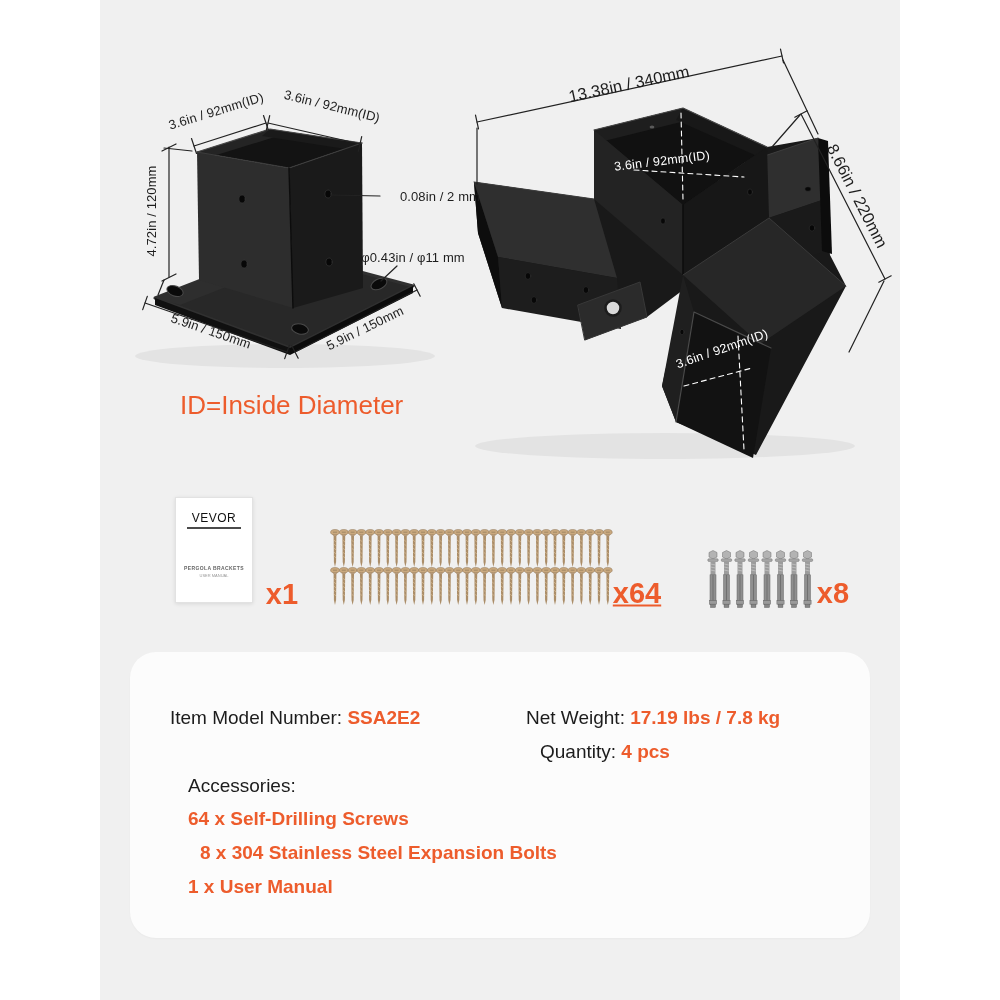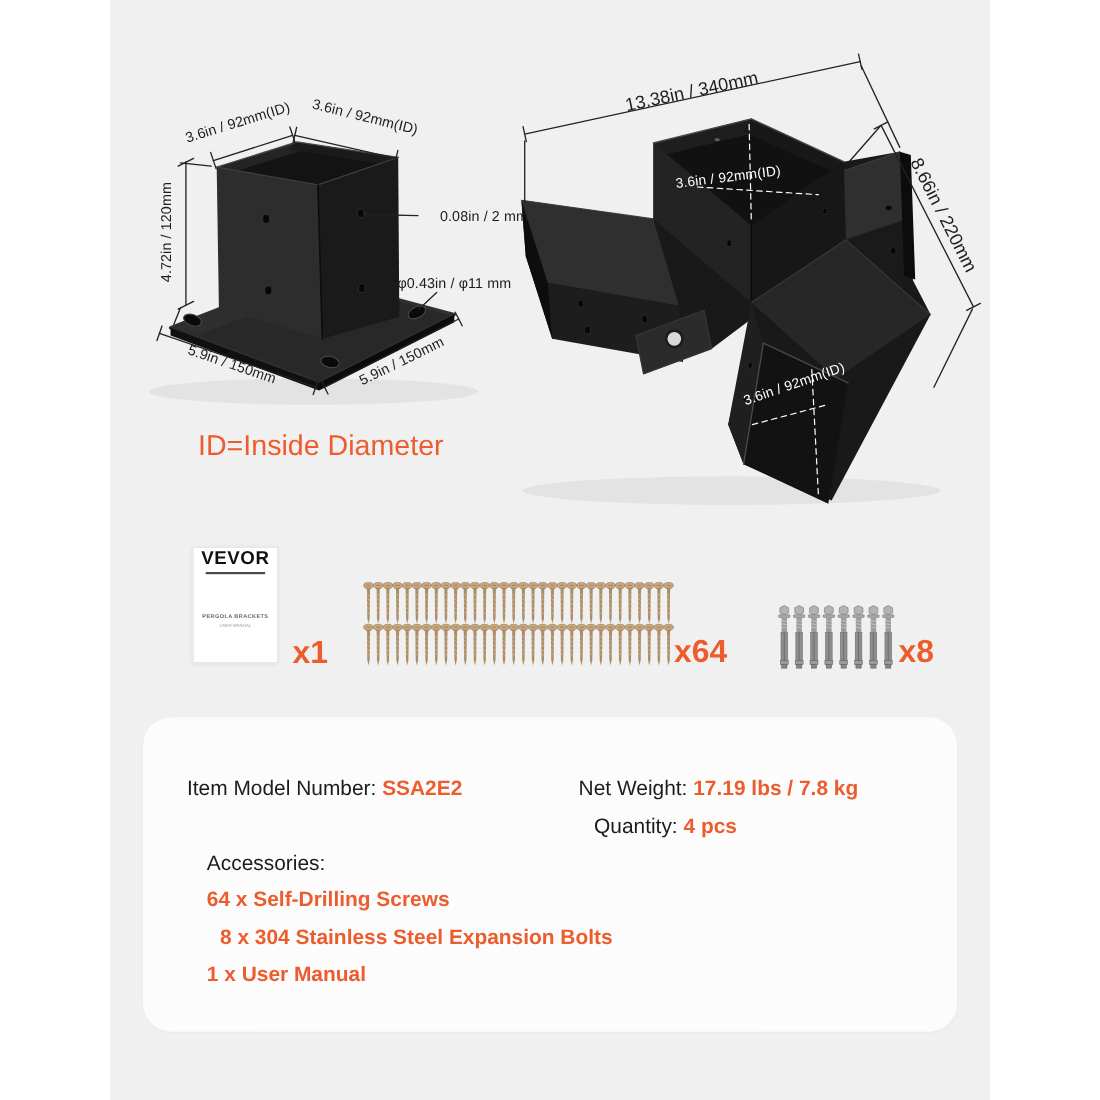--- a/index.html
+++ b/index.html
@@ -7,21 +7,21 @@
         font-family:"Liberation Sans", sans-serif;}
   .panel{position:absolute;left:100px;top:0;width:800px;height:1000px;background:#f0f0f0;}
   .art{position:absolute;left:0;top:0;}
   .dim{position:absolute;font-size:13px;color:#1d1d1d;white-space:nowrap;letter-spacing:.1px;}
   .dim-lg{position:absolute;font-size:16.5px;color:#1d1d1d;white-space:nowrap;}
   .dim-white{position:absolute;font-size:12.5px;color:#ffffff;white-space:nowrap;letter-spacing:.2px;}
   .note{position:absolute;left:180px;top:390px;font-size:26px;font-weight:400;color:#ed5c2c;}
   .qty{position:absolute;font-size:29px;font-weight:800;color:#ed5c2c;white-space:nowrap;}
   .manual{position:absolute;left:175px;top:497px;width:78px;height:106px;background:#ffffff;
           border:1px solid #e2e2e2;box-shadow:0 1px 4px rgba(0,0,0,.10);box-sizing:border-box;}
-  .manual .brand{text-align:center;font-weight:700;font-size:17px;
+  .manual .brand{margin-top:13px;text-align:center;font-weight:400;font-size:12px;
                  letter-spacing:.5px;color:#111;}
   .manual .tagline-bar{height:2px;width:54px;background:#4a4a4a;margin:2px auto 0;}
   .manual .m1{margin-top:36px;text-align:center;font-size:5px;font-weight:700;color:#666;
               letter-spacing:.4px;}
   .manual .m2{margin-top:2px;text-align:center;font-size:4px;color:#999;}
   .card{position:absolute;left:130px;top:652px;width:740px;height:286px;background:#fcfcfc;
         border-radius:26px;box-shadow:0 1px 2px rgba(0,0,0,.03);}
   .spec{position:absolute;font-size:19px;color:#1c1c1c;white-space:nowrap;}
   .spec .val{color:#ed5c2c;font-weight:700;}
   .spec.orange{color:#ed5c2c;font-weight:700;}
@@ -269,21 +269,21 @@
 
   <div class="note">ID=Inside Diameter</div>
 
   <div class="manual">
     <div class="brand">VEVOR</div>
     <div class="tagline-bar"></div>
     <div class="m1">PERGOLA BRACKETS</div>
     <div class="m2">USER MANUAL</div>
   </div>
   <span class="qty" style="left:282px;top:594px;transform:translate(-50%,-50%);position:absolute;">x1</span>
-  <span class="qty" style="left:637px;top:593px;transform:translate(-50%,-50%);position:absolute;">x64</span>
+  <span class="qty" style="left:637px;top:593px;transform:translate(-50%,-50%);position:absolute;text-decoration:underline;">x64</span>
   <span class="qty" style="left:833px;top:593px;transform:translate(-50%,-50%);position:absolute;">x8</span>
 
   <div class="card">
     <div class="spec" style="left:40px;top:55px;">
       <span>Item Model Number:</span>
       <span class="val">SSA2E2</span>
     </div>
     <div class="spec" style="left:396px;top:55px;">
       <span>Net Weight:</span>
       <span class="val">17.19 lbs / 7.8 kg</span>

